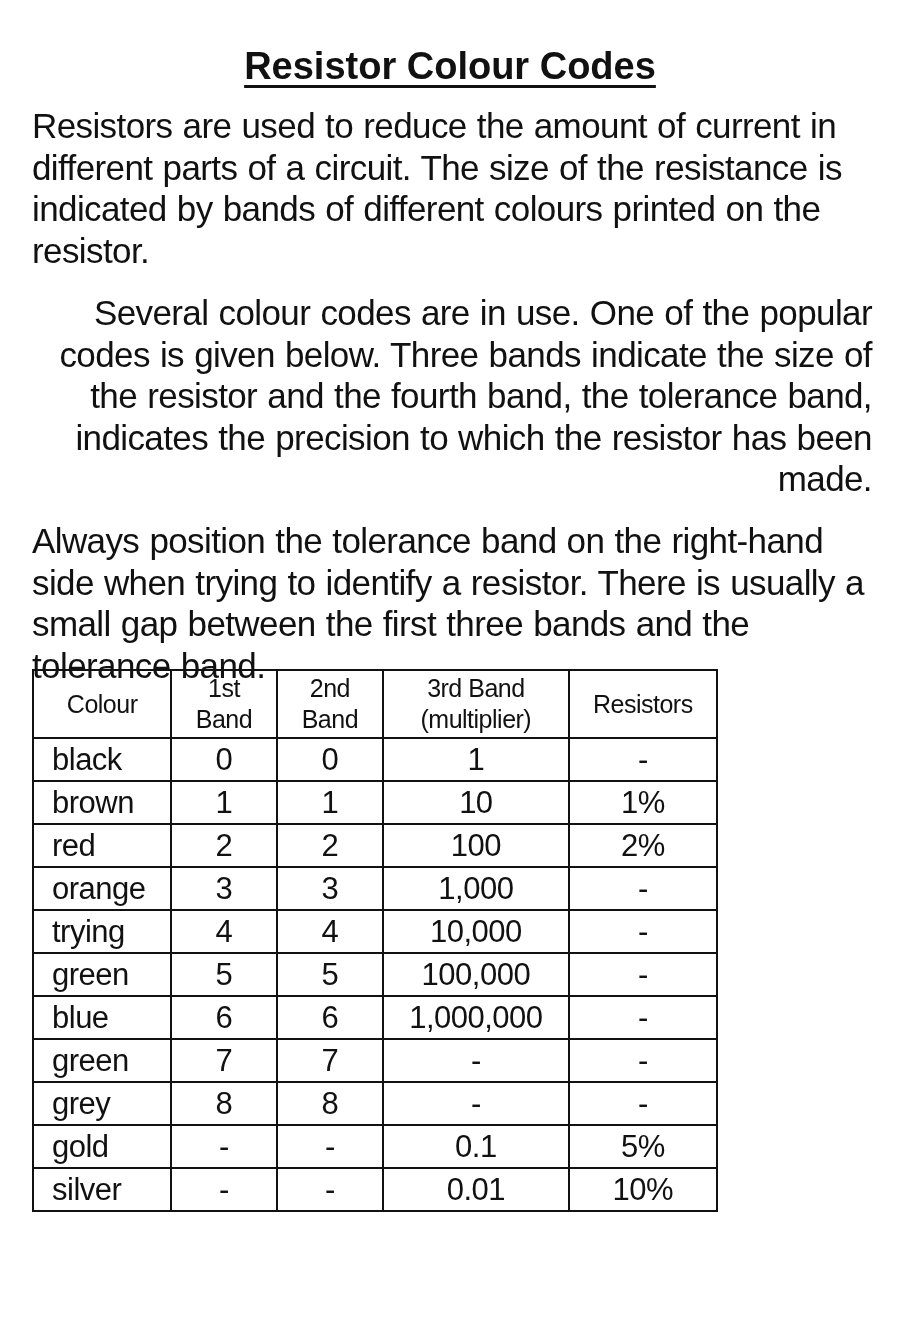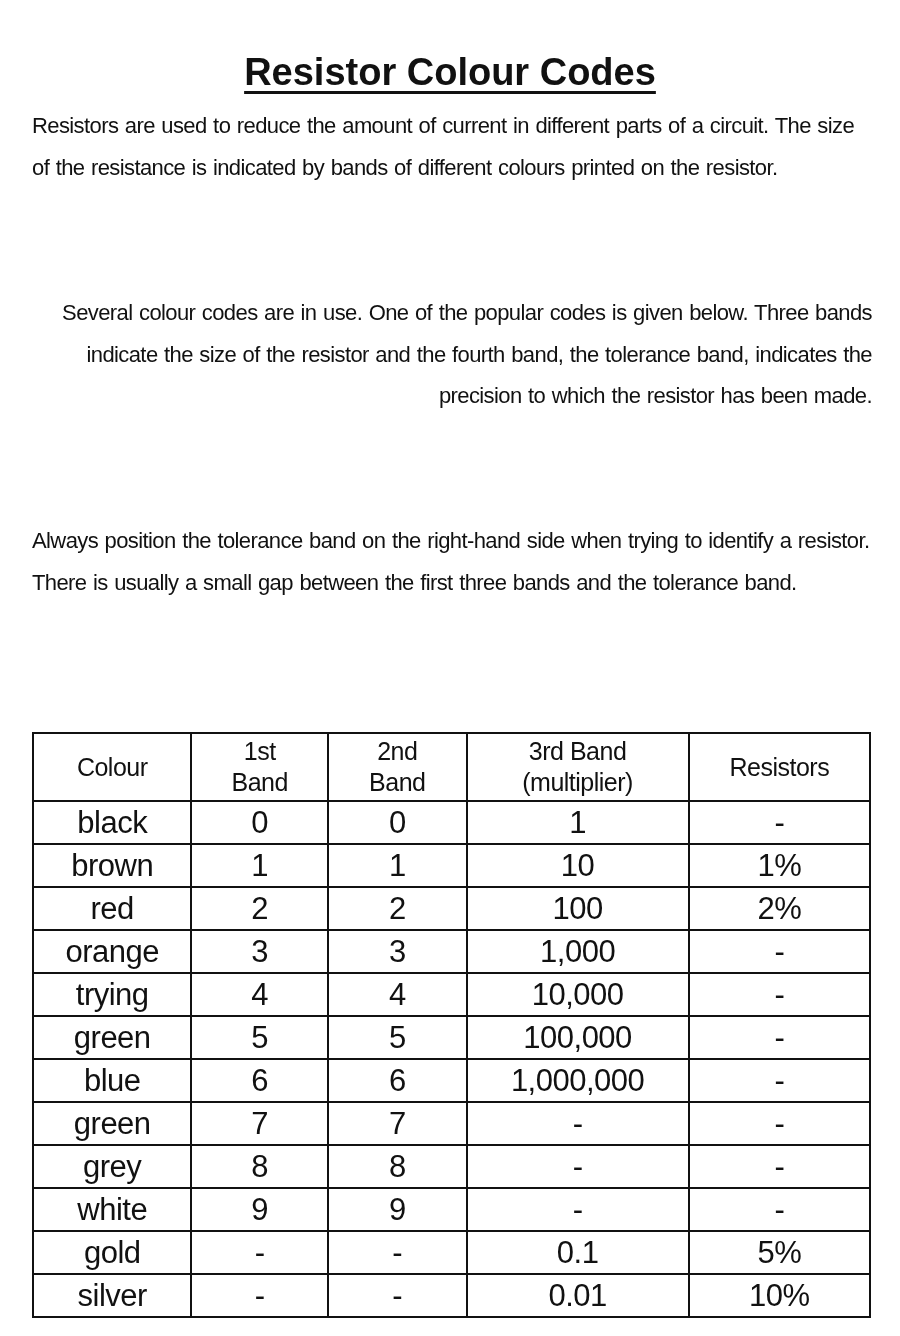--- a/index.html
+++ b/index.html
@@ -1,46 +1,46 @@
 <!DOCTYPE html>
 <html><head>
   <meta charset="utf-8">
   <style>
     html, body { margin: 0; padding: 0; background: #ffffff; }
     body {
       width: 900px; height: 1336px; position: relative; overflow: hidden;
       font-family: "Liberation Sans", sans-serif; color: #111;
     }
     .title {
-      position: absolute; left: 0; width: 900px; top: 26px;
+      position: absolute; left: 0; width: 900px; top: 20px;
       text-align: center; font-weight: bold; font-size: 38px;
       text-decoration: underline; text-decoration-thickness: 3px;
       text-underline-offset: 6px; letter-spacing: 0px;
     }
     .para {
       position: absolute; left: 32px; width: 840px;
-      font-size: 22px; line-height: 41.5px; margin: 0;
+      font-size: 35px; line-height: 41.5px; margin: 0;
       letter-spacing: -0.6px; word-spacing: 1px;
     }
     #p1 { top: 105px; }
     #p2 { top: 292px; text-align: right; }
     #p3 { top: 520px; }
     table.codes {
-      position: absolute; left: 32px; top: 732px;
-      border-collapse: collapse; width: 839px;
+      position: absolute; left: 32px; top: 669px;
+      border-collapse: collapse; width: 686px;
       font-size: 31px;
     }
     table.codes td, table.codes th {
       border: 2px solid #111; padding: 0; height: 41px;
       text-align: center; font-weight: normal; letter-spacing: -0.5px;
     }
     table.codes th {
       height: 66px; font-size: 25px; line-height: 31px;
     }
-    table.codes td.colour { text-align: center; }
+    table.codes td.colour { text-align: left; padding-left: 18px; }
     col.c1 { width: 152px; }
     col.c2 { width: 131px; }
     col.c3 { width: 133px; }
     col.c4 { width: 213px; }
     col.c5 { width: 174px; }
   </style>
 </head>
 <body>
 
 <h1 class="title">Resistor Colour Codes</h1>
@@ -124,27 +124,20 @@
         <td>-</td>
       </tr>
       <tr>
         <td class="colour">grey</td>
         <td>8</td>
         <td>8</td>
         <td>-</td>
         <td>-</td>
       </tr>
       <tr>
-        <td class="colour">white</td>
-        <td>9</td>
-        <td>9</td>
-        <td>-</td>
-        <td>-</td>
-      </tr>
-      <tr>
         <td class="colour">gold</td>
         <td>-</td>
         <td>-</td>
         <td>0.1</td>
         <td>5%</td>
       </tr>
       <tr>
         <td class="colour">silver</td>
         <td>-</td>
         <td>-</td>

